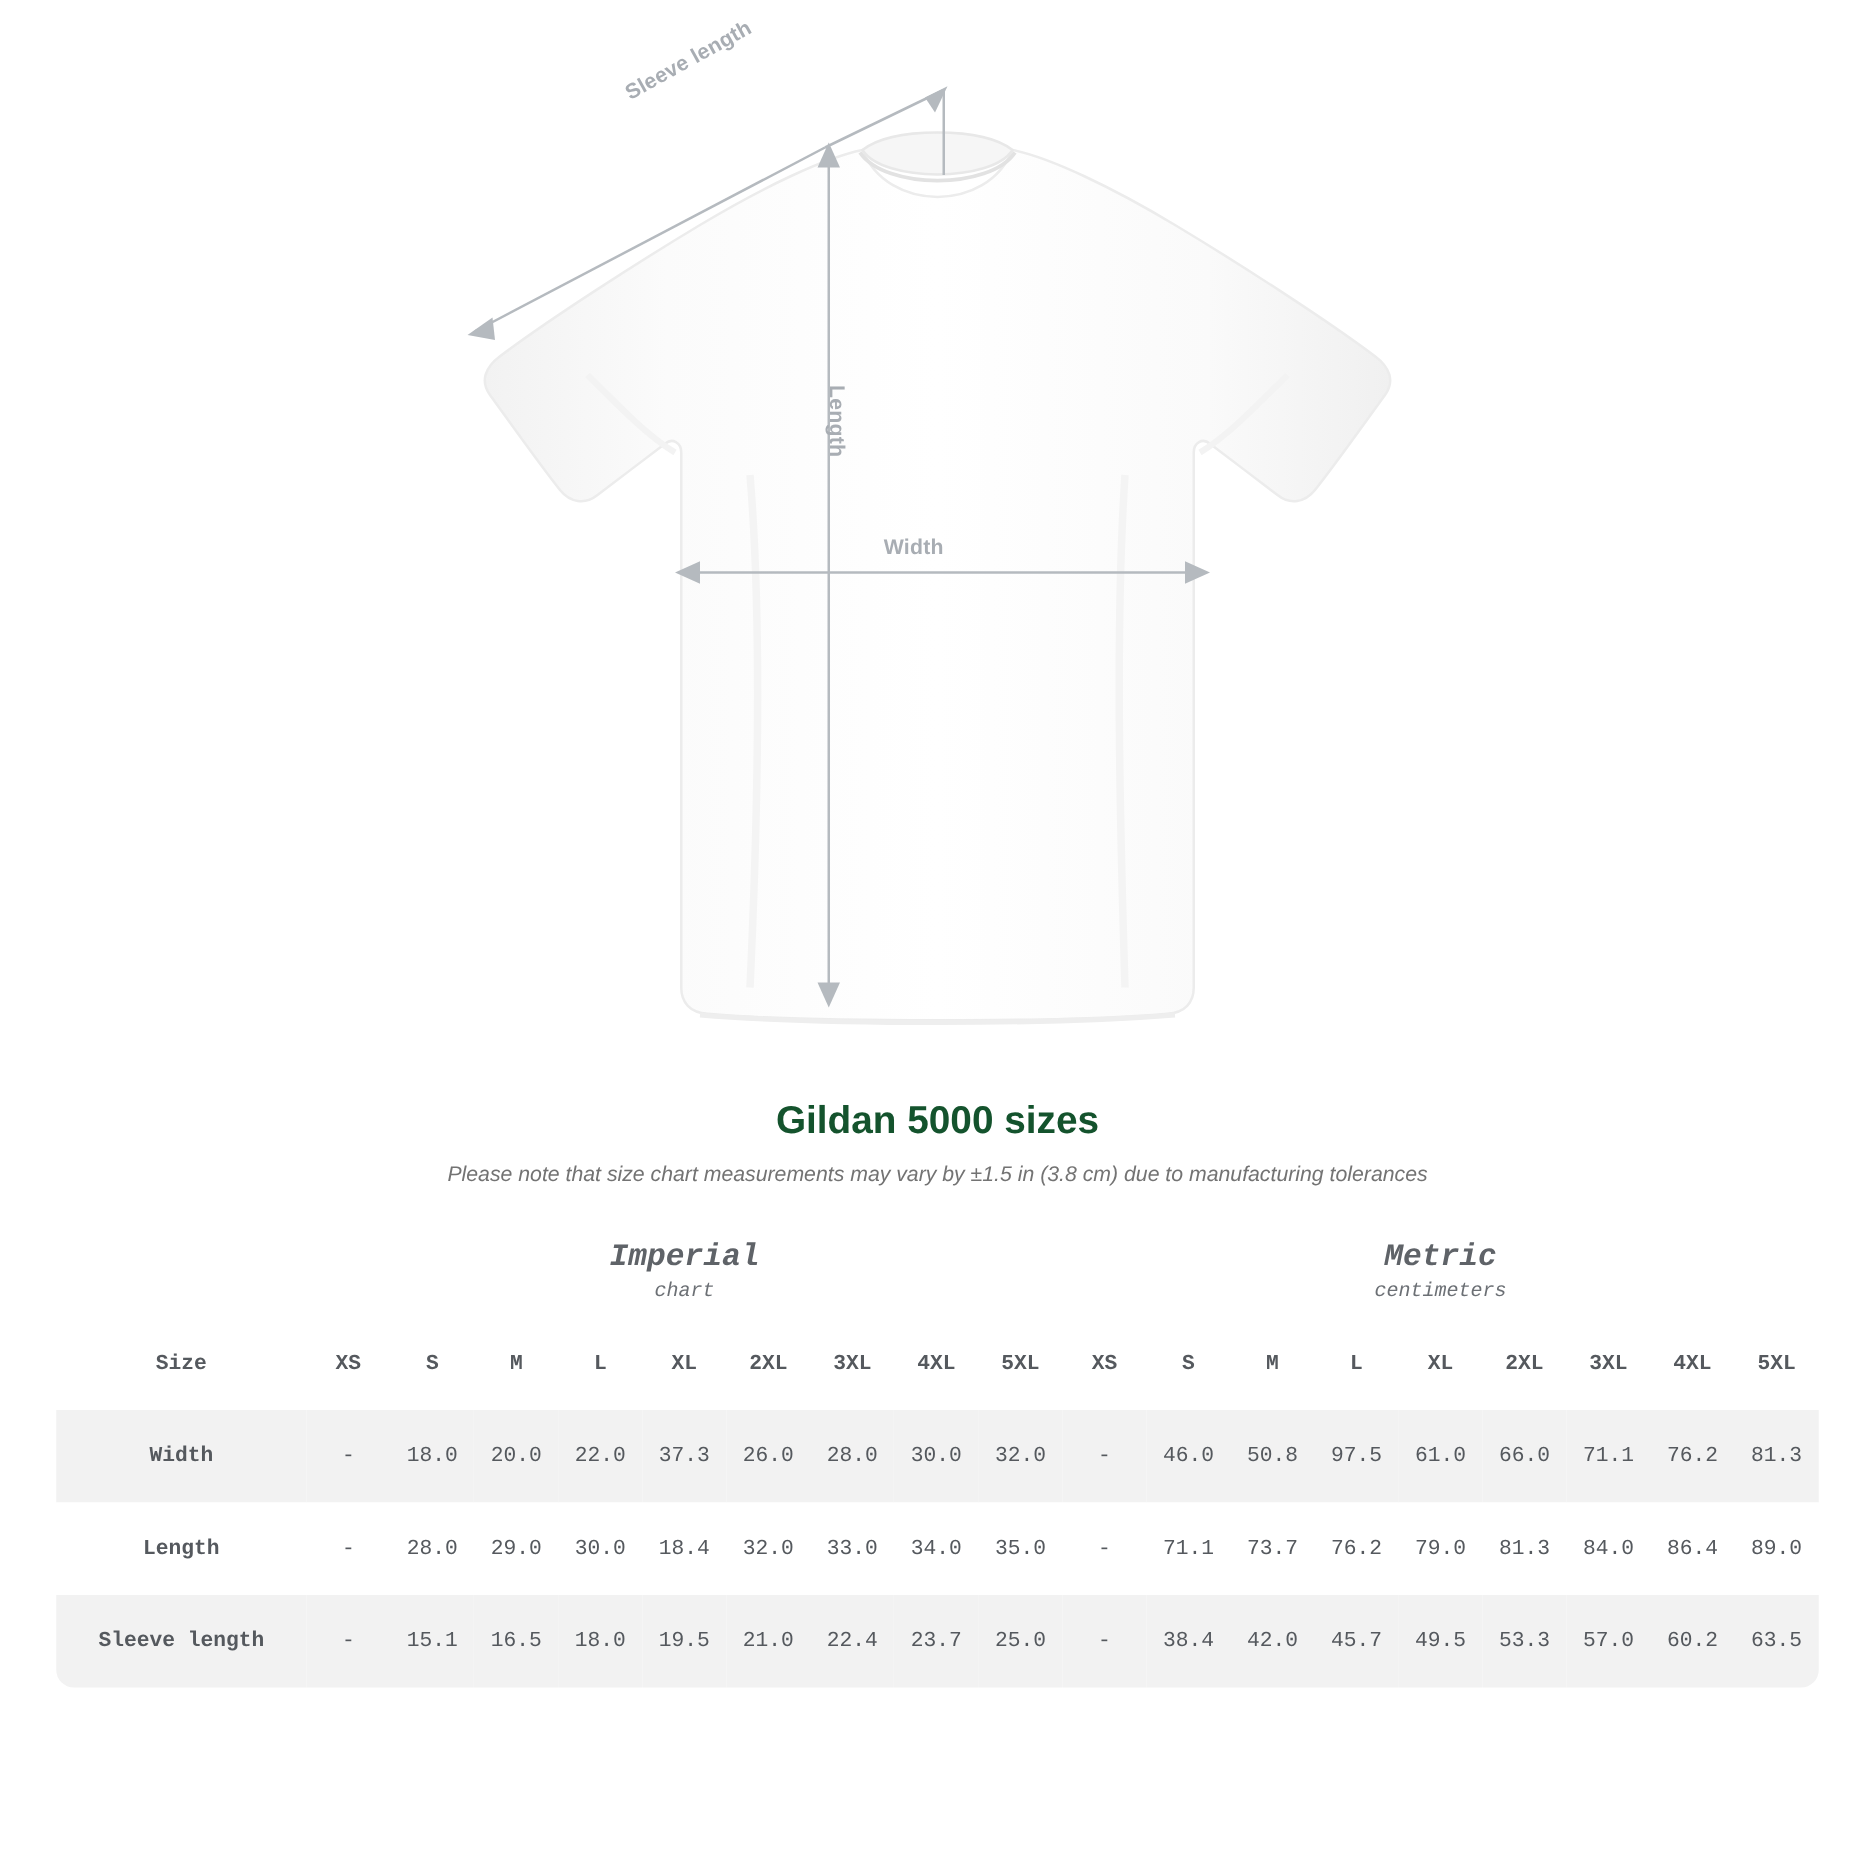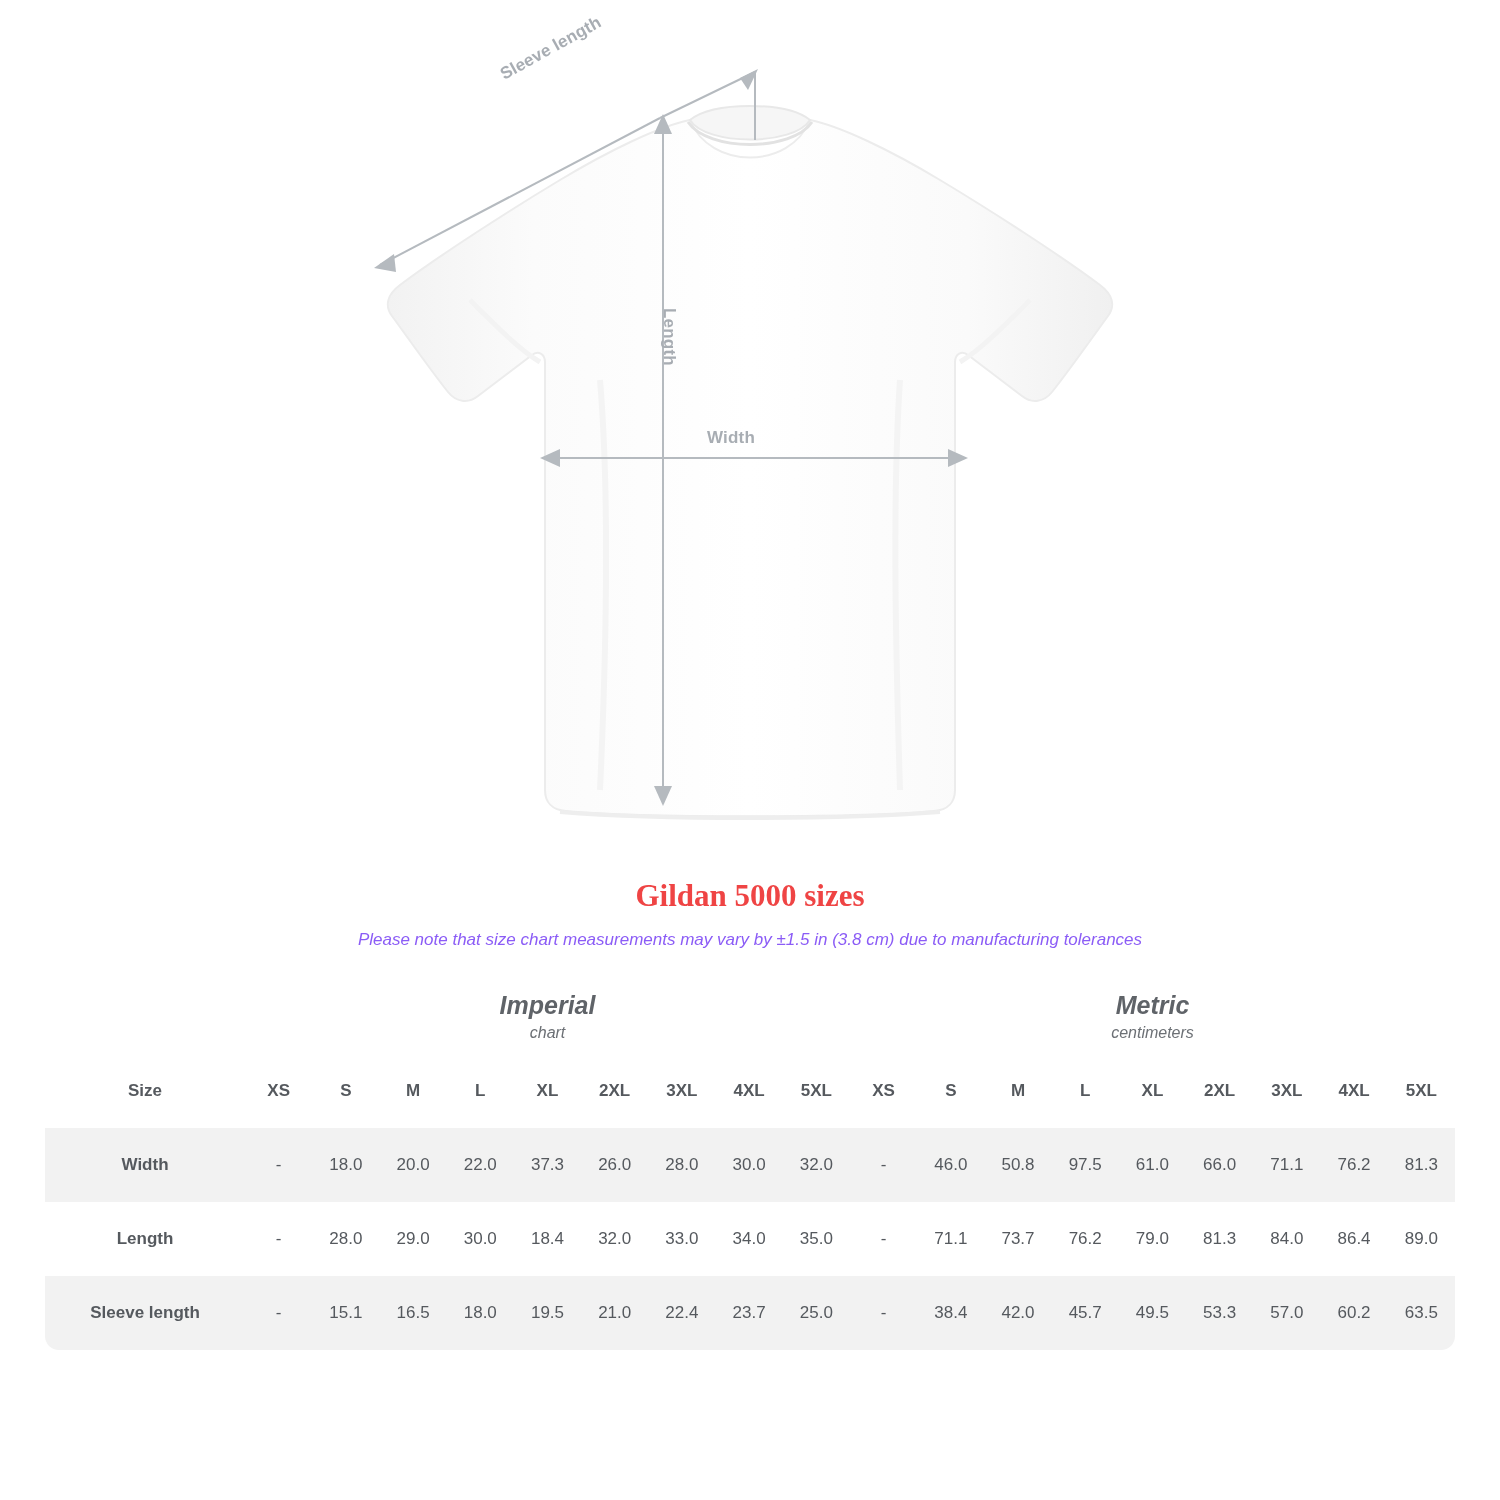--- a/index.html
+++ b/index.html
@@ -57,41 +57,41 @@
   }
 
   
   .title-block {
     text-align: center;
     margin-top: 18px;
   }
   .chart-title {
     font-size: 31px;
     font-weight: bold;
-    color: #ef4444;
+    color: #14532d;
     margin: 0 0 16px 0;
-    font-family: Liberation Serif, serif;
   }
   .chart-note {
     font-size: 17px;
     font-style: italic;
-    color: #8b5cf6;
+    color: #737373;
     margin: 0;
   }
 
   
   .table-wrap {
     margin: 30px auto 0 auto;
     width: 1410px;
   }
   table.size-table {
     border-collapse: separate;
     border-spacing: 0;
     width: 100%;
     table-layout: fixed;
+    font-family: Liberation Mono, monospace;
   }
   table.size-table td, table.size-table th {
     text-align: center;
     vertical-align: middle;
     font-size: 17px;
     color: #55595e;
     background: #ffffff;
     padding: 0;
     height: 74px;
     border: none;

